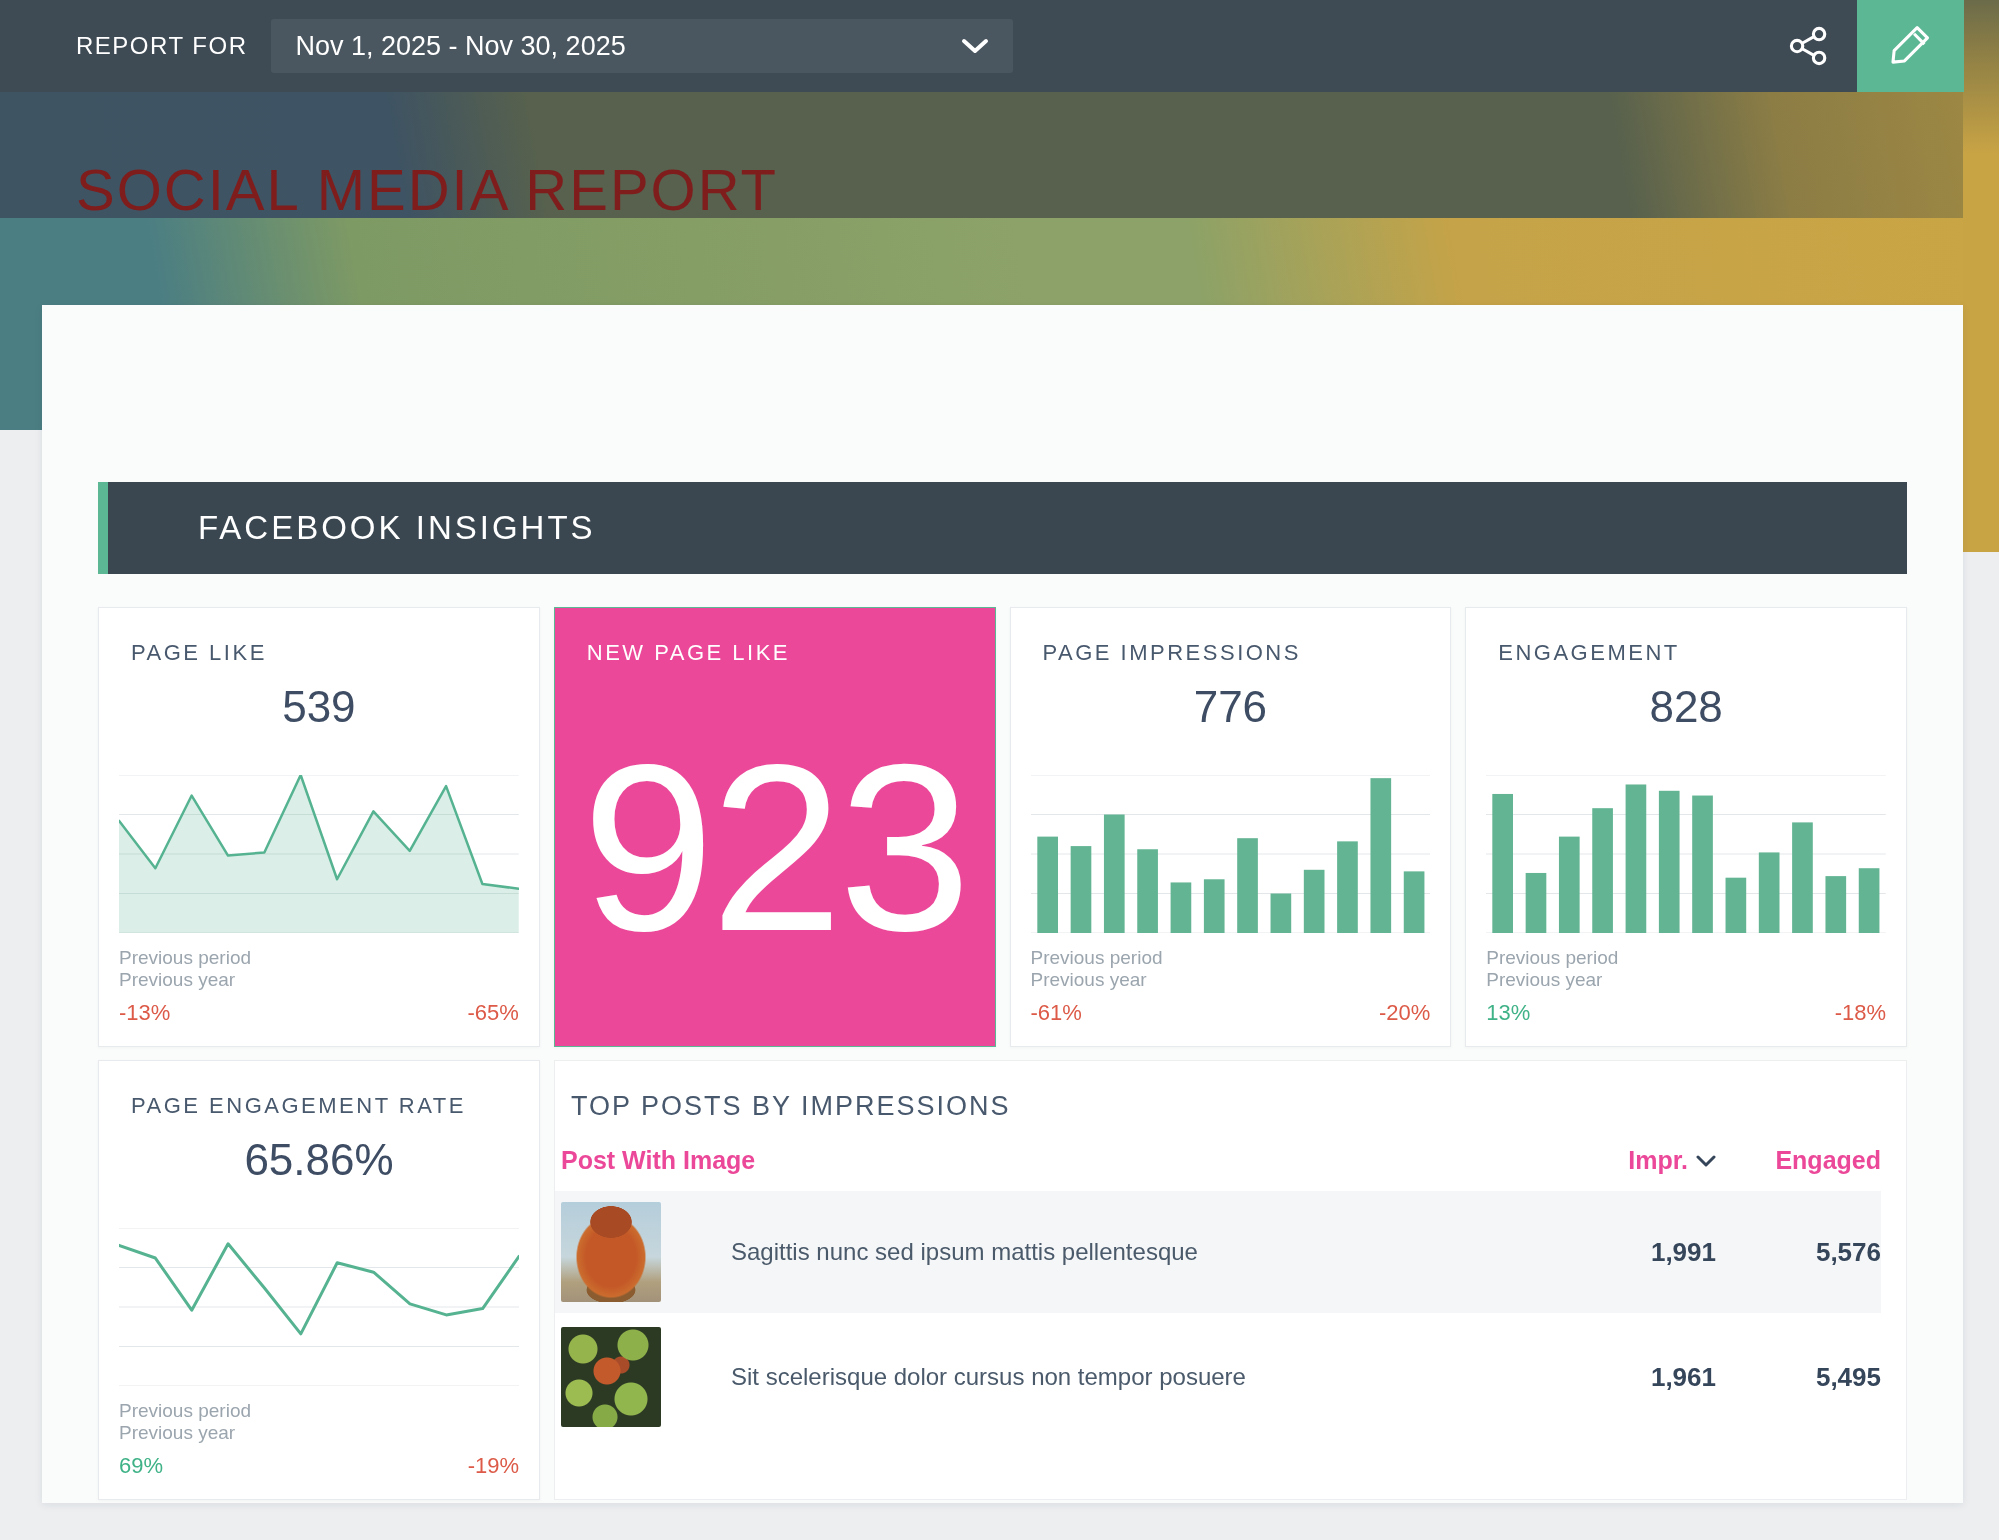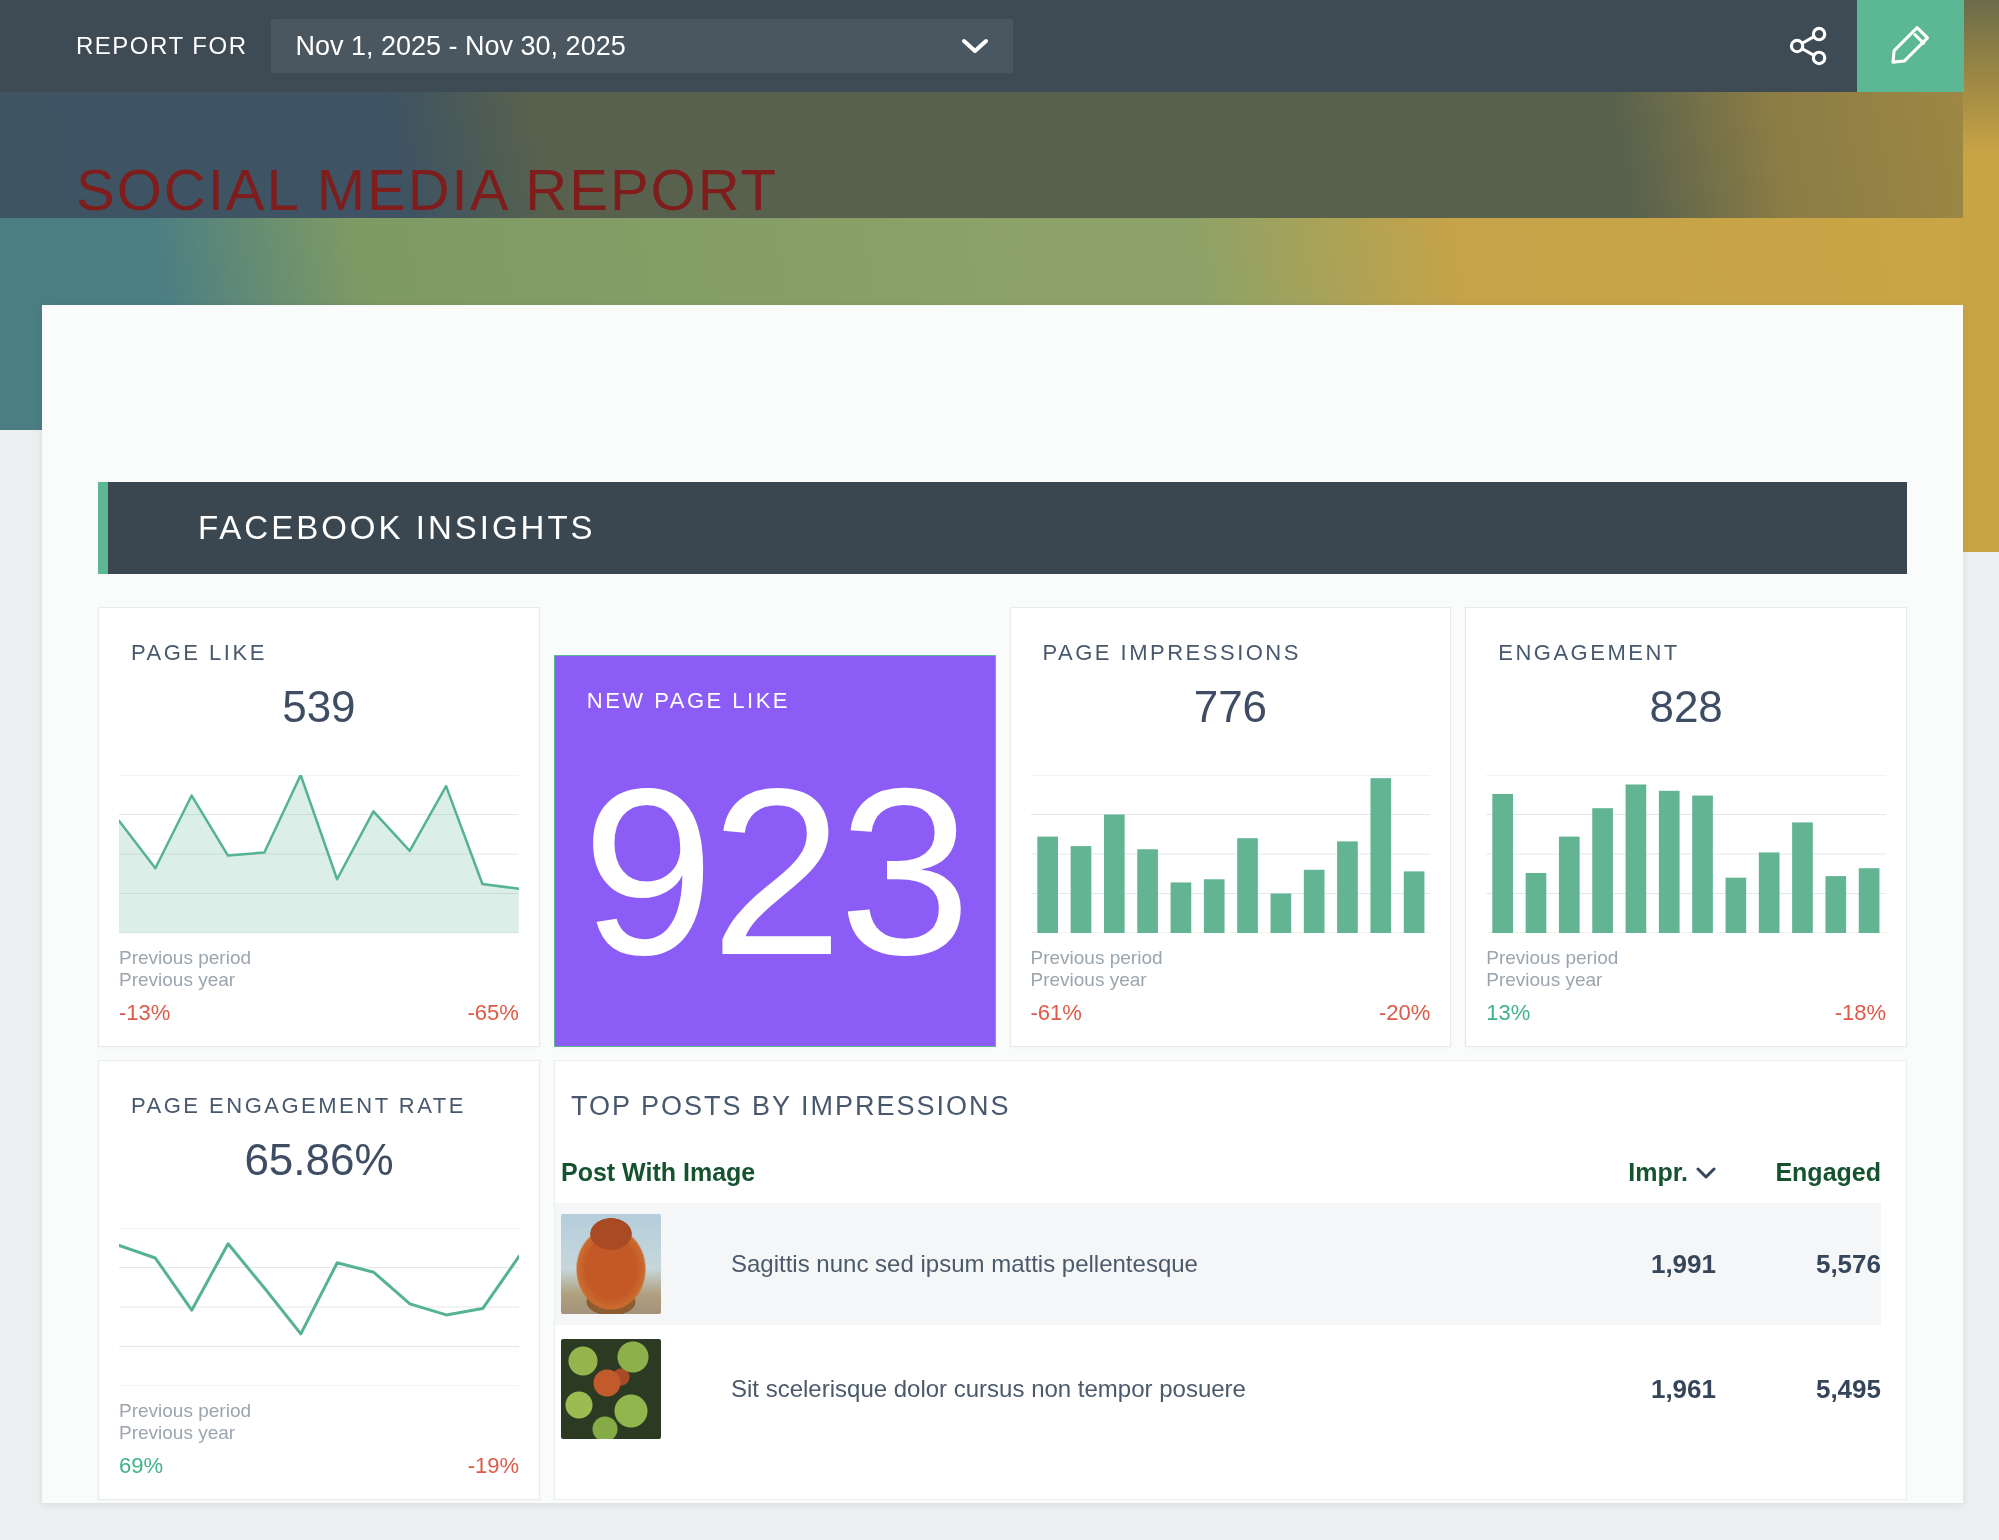--- a/index.html
+++ b/index.html
@@ -41,32 +41,32 @@
   .stat-card { flex:1; background:#fff; border:1px solid #e8ebed; box-shadow:0 1px 3px rgba(40,50,60,.04);
     display:flex; flex-direction:column; padding:32px 20px 20px; }
   .card-title { margin-left:12px; font-size:22px; letter-spacing:2.5px; color:#48586D; }
   .card-value { margin-top:16px; text-align:center; font-size:44px; font-weight:300; color:#3E4D63; }
   .card-chart { margin-top:auto; height:158px; }
   .card-foot-labels { display:flex; justify-content:space-between; margin-top:14px; font-size:19px; color:#9BA5AE;flex-direction:column; }
   .card-foot-values { display:flex; justify-content:space-between; margin-top:9px; font-size:22px; font-weight:400; }
   .negative { color:#DC5A47; }
   .positive { color:#3FB287; }
 
-  .stat-card.highlight { background:#8b5cf6; border-color:#5CB795;margin-top:48px; }
+  .stat-card.highlight { background:#ec4899; border-color:#5CB795; }
   .stat-card.highlight .card-title { color:#fff; }
   .big-value { flex:1; display:flex; align-items:center; justify-content:center; color:#fff;
     font-size:238px; font-weight:300; letter-spacing:-4px; line-height:1; margin-top:4px; }
 
   .row2 { display:flex; gap:14px; margin-top:13px; height:440px; }
   .rate-card { flex:none; width:442px; }
 
   
   .top-posts { flex:1; background:#fff; border:1px solid #eceeef; padding:0 25px 0 0; }
   .panel-title { margin:30px 0 0 16px; font-size:27px; letter-spacing:2px; color:#48586D; }
-  .posts-header { display:flex; align-items:center; margin-top:36px; padding:0 0 16px 6px; font-weight:700; font-size:25px; color:#14532d;justify-content:flex-end; }
+  .posts-header { display:flex; align-items:center; margin-top:24px; padding:0 0 16px 6px; font-weight:700; font-size:25px; color:#ec4899;justify-content:flex-end; }
   .col-post { flex:1; }
   .col-impr { width:165px; display:flex; justify-content:flex-end; align-items:center; gap:8px; cursor:pointer; }
   .col-engaged { width:165px; text-align:right; cursor:pointer; }
   .post-row { display:flex; align-items:center; height:122px; padding-left:6px; margin-bottom:3px; }
   .post-row.odd { background:#f5f6f7; }
   .thumb { width:100px; height:100px; flex:none; margin-right:70px; border-radius:2px; }
   .autumn-tree { background-image:
       radial-gradient(ellipse 34% 26% at 50% 20%, #a84b24 0 60%, transparent 62%),
       radial-gradient(ellipse 56% 66% at 50% 55%, #c45927 0 45%, #cb6c2e 60%, transparent 63%),
       radial-gradient(ellipse 40% 22% at 50% 88%, #8a5c30 0 60%, transparent 62%),

